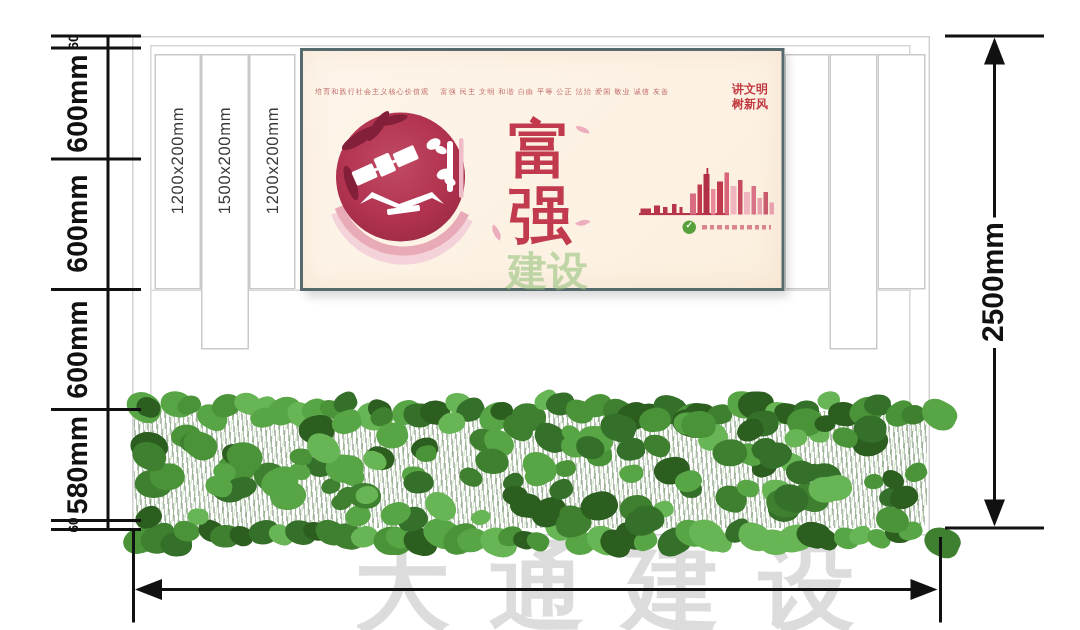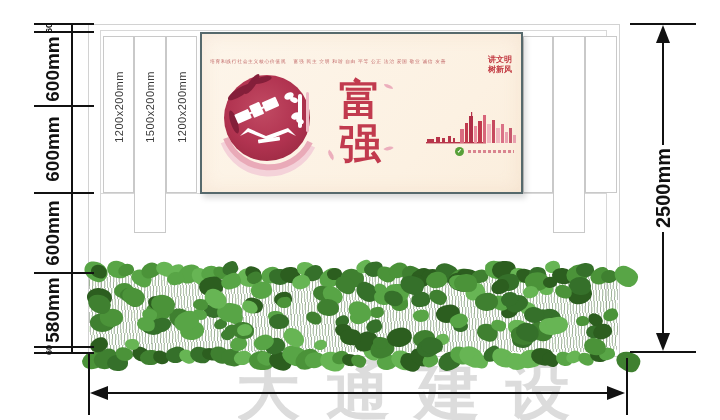--- a/index.html
+++ b/index.html
@@ -157,20 +157,21 @@
       <rect x="75" y="12" width="3" height="19" fill="#da7186"></rect>
       <rect x="79" y="20" width="3" height="11" fill="#e8a0ae"></rect>
       <rect x="83" y="16" width="3" height="15" fill="#c85a6e"></rect>
       <rect x="87" y="23" width="3" height="8" fill="#e8a0ae"></rect>
     </svg>
     <div class="green-dot">✓</div>
     <div class="fine-print"></div>
   </div>
 
   <div class="wm-center">
+    <div>建设</div>
   </div>
 
   <div class="hedge">
     <div class="hedge-core"></div>
   <i class="tuft" style="left: -1.08413px; top: -4.47754px; width: 24.0688px; height: 18.7736px; background: rgb(88, 165, 70); transform: rotate(26.9258deg); border-radius: 53.7426% 52.0595% 45% 55%;"></i>
       <i class="tuft" style="left: 6.42809px; top: -0.818911px; width: 16.3033px; height: 12.7166px; background: rgb(44, 94, 31); transform: rotate(14.9806deg); border-radius: 57.4626% 62.5487% 45% 55%;"></i>
       <i class="tuft" style="left: 22.4006px; top: -4.84301px; width: 22.4165px; height: 17.4849px; background: rgb(88, 165, 70); transform: rotate(8.97189deg); border-radius: 52.0595% 60.9464% 45% 55%;"></i>
       <i class="tuft" style="left: 33.1782px; top: -2.12242px; width: 15.8804px; height: 12.3867px; background: rgb(75, 147, 57); transform: rotate(-17.6573deg); border-radius: 62.5487% 58.5577% 45% 55%;"></i>
       <i class="tuft" style="left: 45.871px; top: 3.66333px; width: 21.0501px; height: 16.4191px; background: rgb(88, 165, 70); transform: rotate(26.1475deg); border-radius: 60.9464% 61.7191% 45% 55%;"></i>
       <i class="tuft" style="left: 56.3743px; top: -3.2239px; width: 19.0067px; height: 14.8253px; background: rgb(75, 147, 57); transform: rotate(-22.7604deg); border-radius: 58.5577% 56.7419% 45% 55%;"></i>

